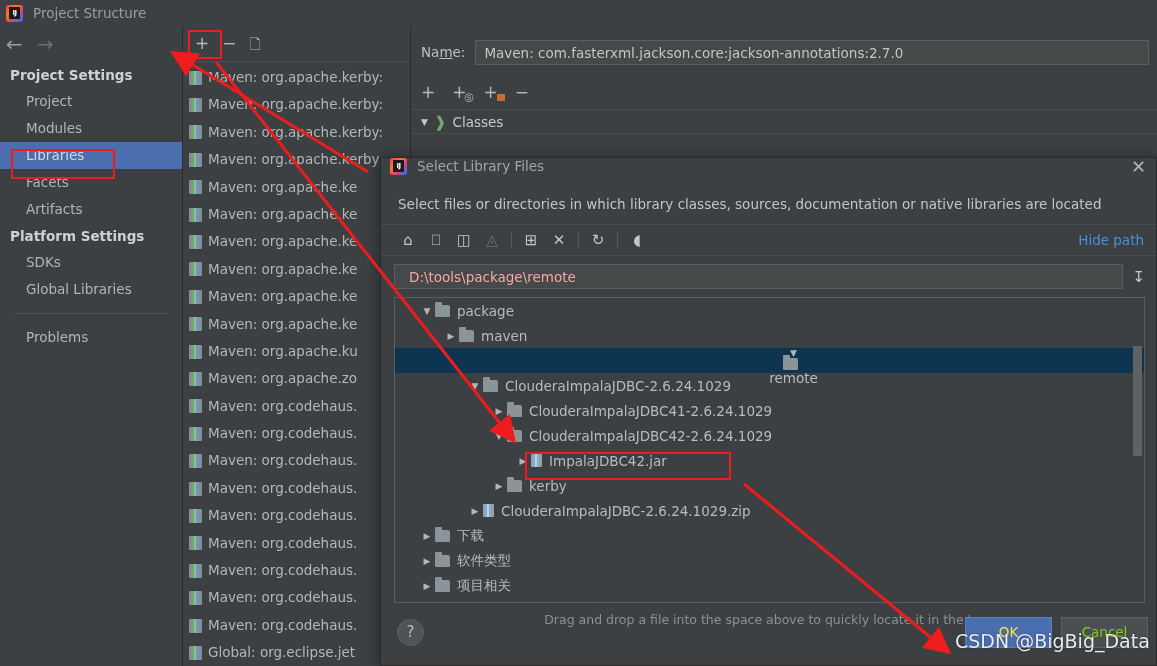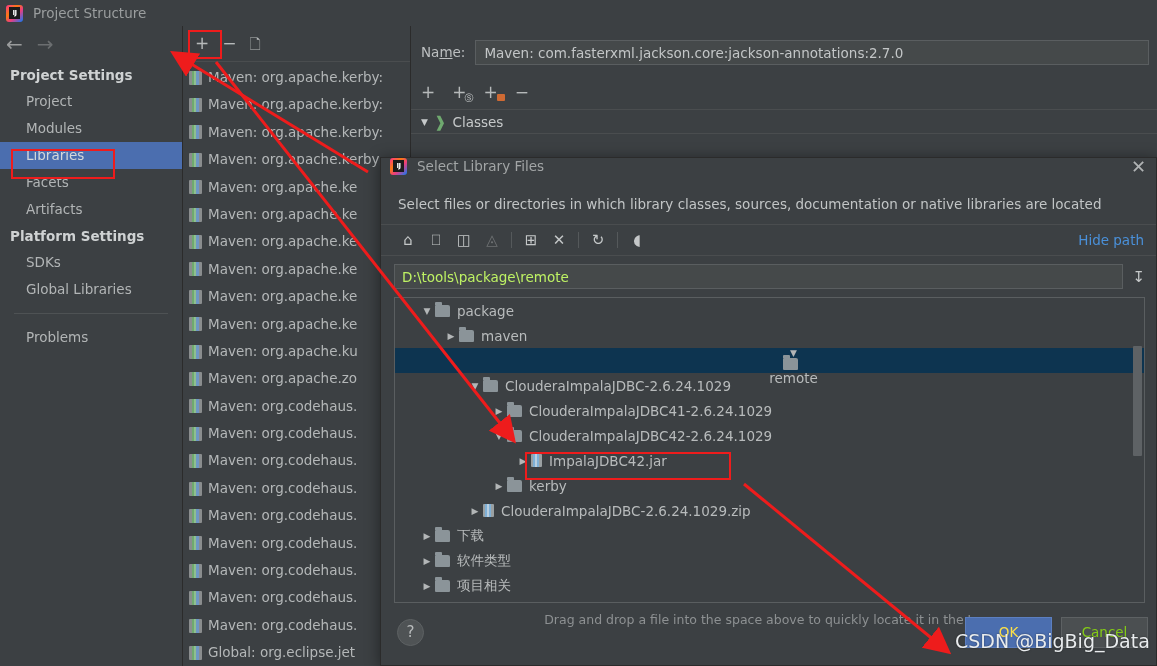--- a/index.html
+++ b/index.html
@@ -107,21 +107,21 @@
     height: 32px; display: flex; align-items: center; padding: 0 12px 0 13px;
     border-top: 1px solid #4a4d4f; border-bottom: 1px solid #4a4d4f;
   }
   .ftb { width: 28px; text-align: center; color: #c4c7c8; font-size: 15px; line-height: 1; }
   .ftb.dim { color: #6e7173; }
   .ftb-div { width: 1px; height: 16px; background: #55595b; margin: 0 5px; }
   .hidepath { margin-left: auto; color: #4a90d9; font-size: 13.5px; }
   .pathrow { display: flex; align-items: center; padding: 8px 11px 6px 13px; gap: 9px; }
   .pathbox {
     flex: 1; height: 25px; line-height: 25px; background: #45494a; border: 1px solid #5a5e60;
-    color: #bef264; padding-left: 7px; font-size: 13.5px;
+    color: #fca5a5; padding-left: 14px; font-size: 13.5px;
   }
   .dlico { color: #c6c9ca; font-size: 15px; }
 
   .treebox {
     position: relative; margin: 2px 11px 0 13px; height: 306px;
     background: #3c4043; border: 1px solid #5a5e60; overflow: hidden;
   }
   .trow {
     height: 25px; display: flex; align-items: center; white-space: nowrap;
     color: #b8bbbc; font-size: 13.5px;

